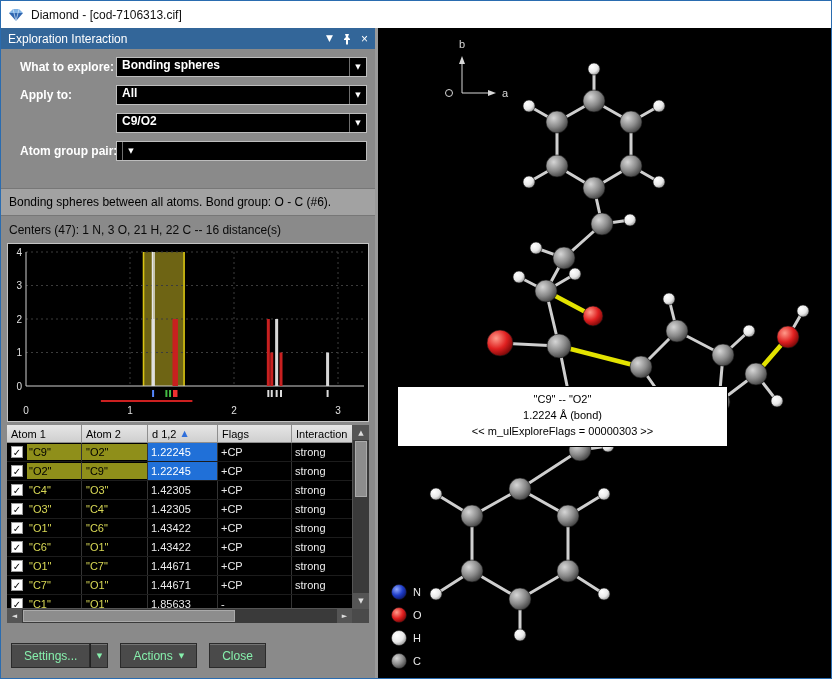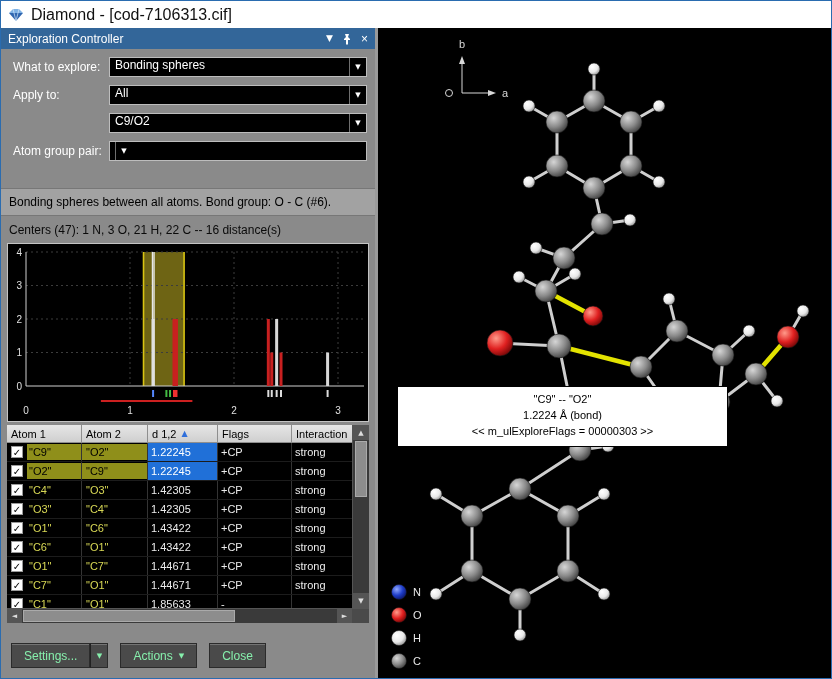--- a/index.html
+++ b/index.html
@@ -3,31 +3,31 @@
 <meta charset="utf-8">
 <style>
   html,body{margin:0;padding:0;background:#444;}
   *{box-sizing:border-box;}
   .window{width:832px;height:679px;border:1px solid #2a6cb0;background:#8a8a8a;
     display:flex;flex-direction:column;font-family:"Liberation Sans",sans-serif;overflow:hidden;position:relative;}
   .glyph{font-family:"DejaVu Sans",sans-serif;}
 
   
   .titlebar{height:27px;background:#ffffff;display:flex;align-items:center;padding:0 7px;gap:7px;flex:0 0 auto;}
-  .titlebar .title{font-size:16px;color:#101010;}
+  .titlebar .title{font-size:12px;color:#101010;}
 
   .main{flex:1;display:flex;min-height:0;}
 
   
   .left-panel{width:377px;flex:0 0 377px;background:#8a8a8a;display:flex;flex-direction:column;border-right:3px solid #9a9a9a;min-height:0;}
   .panel-caption{height:21px;background:#336699;color:#fff;font-size:12px;display:flex;align-items:center;padding:0 7px;flex:0 0 auto;}
   .caption-icons{margin-left:auto;display:flex;gap:9px;align-items:center;color:#fff;}
   .cap-ic{font-size:9px;cursor:default;line-height:1;}
 
-  .form{padding:8px 8px 0 12px;display:grid;grid-template-columns:94px 1fr;row-gap:8px;column-gap:2px;align-items:center;flex:0 0 auto;}
+  .form{padding:8px 8px 0 19px;display:grid;grid-template-columns:94px 1fr;row-gap:8px;column-gap:2px;align-items:center;flex:0 0 auto;font-weight:bold;}
   .form-label{color:#ffffff;font-size:12px;white-space:nowrap;}
   .combo{height:20px;background:#000;border:1px solid #bdbdbd;color:#fff;font-size:12px;display:flex;align-items:flex-start;padding-left:5px;}
   .combo .val{flex:1;white-space:nowrap;overflow:hidden;}
   .combo .arrow{width:17px;align-self:stretch;border-left:1px solid #6f6f6f;display:flex;align-items:center;justify-content:center;font-size:7px;color:#fff;}
 
   .info-strip{margin-top:27px;padding:6px 8px;background:#a2a2a2;border-top:1px solid #777;border-bottom:1px solid #777;color:#000;font-size:12px;flex:0 0 auto;}
   .centers-line{padding:7px 8px 4px 8px;color:#0a0a0a;font-size:12px;flex:0 0 auto;}
 
   .hist-wrap{margin:2px 6px 0 6px;border:1px solid #c4c4c4;background:#000;flex:0 0 auto;line-height:0;}
 
@@ -82,21 +82,21 @@
       <polyline points="5,1 6,5 8,13 10,5 11,1" fill="none" stroke="#d6e8fa" stroke-width="0.7"></polyline>
     </svg>
     <span class="title">Diamond - [cod-7106313.cif]</span>
   </div>
 
   <div class="main">
 
     <div class="left-panel">
 
       <div class="panel-caption">
-        <span>Exploration Controller</span>
+        <span>Exploration Interaction</span>
         <span class="caption-icons">
           <span class="cap-ic glyph">▼</span>
           <svg width="10" height="12" viewBox="0 0 10 12">
             <path d="M3 1 H7 L6 4 L8 6 V7 H6 V11 L5 12 L4 11 V7 H2 V6 L4 4 Z" fill="#fff"></path>
           </svg>
           <span class="cap-ic" style="font-size:12px;">×</span>
         </span>
       </div>
 
       <div class="form">

